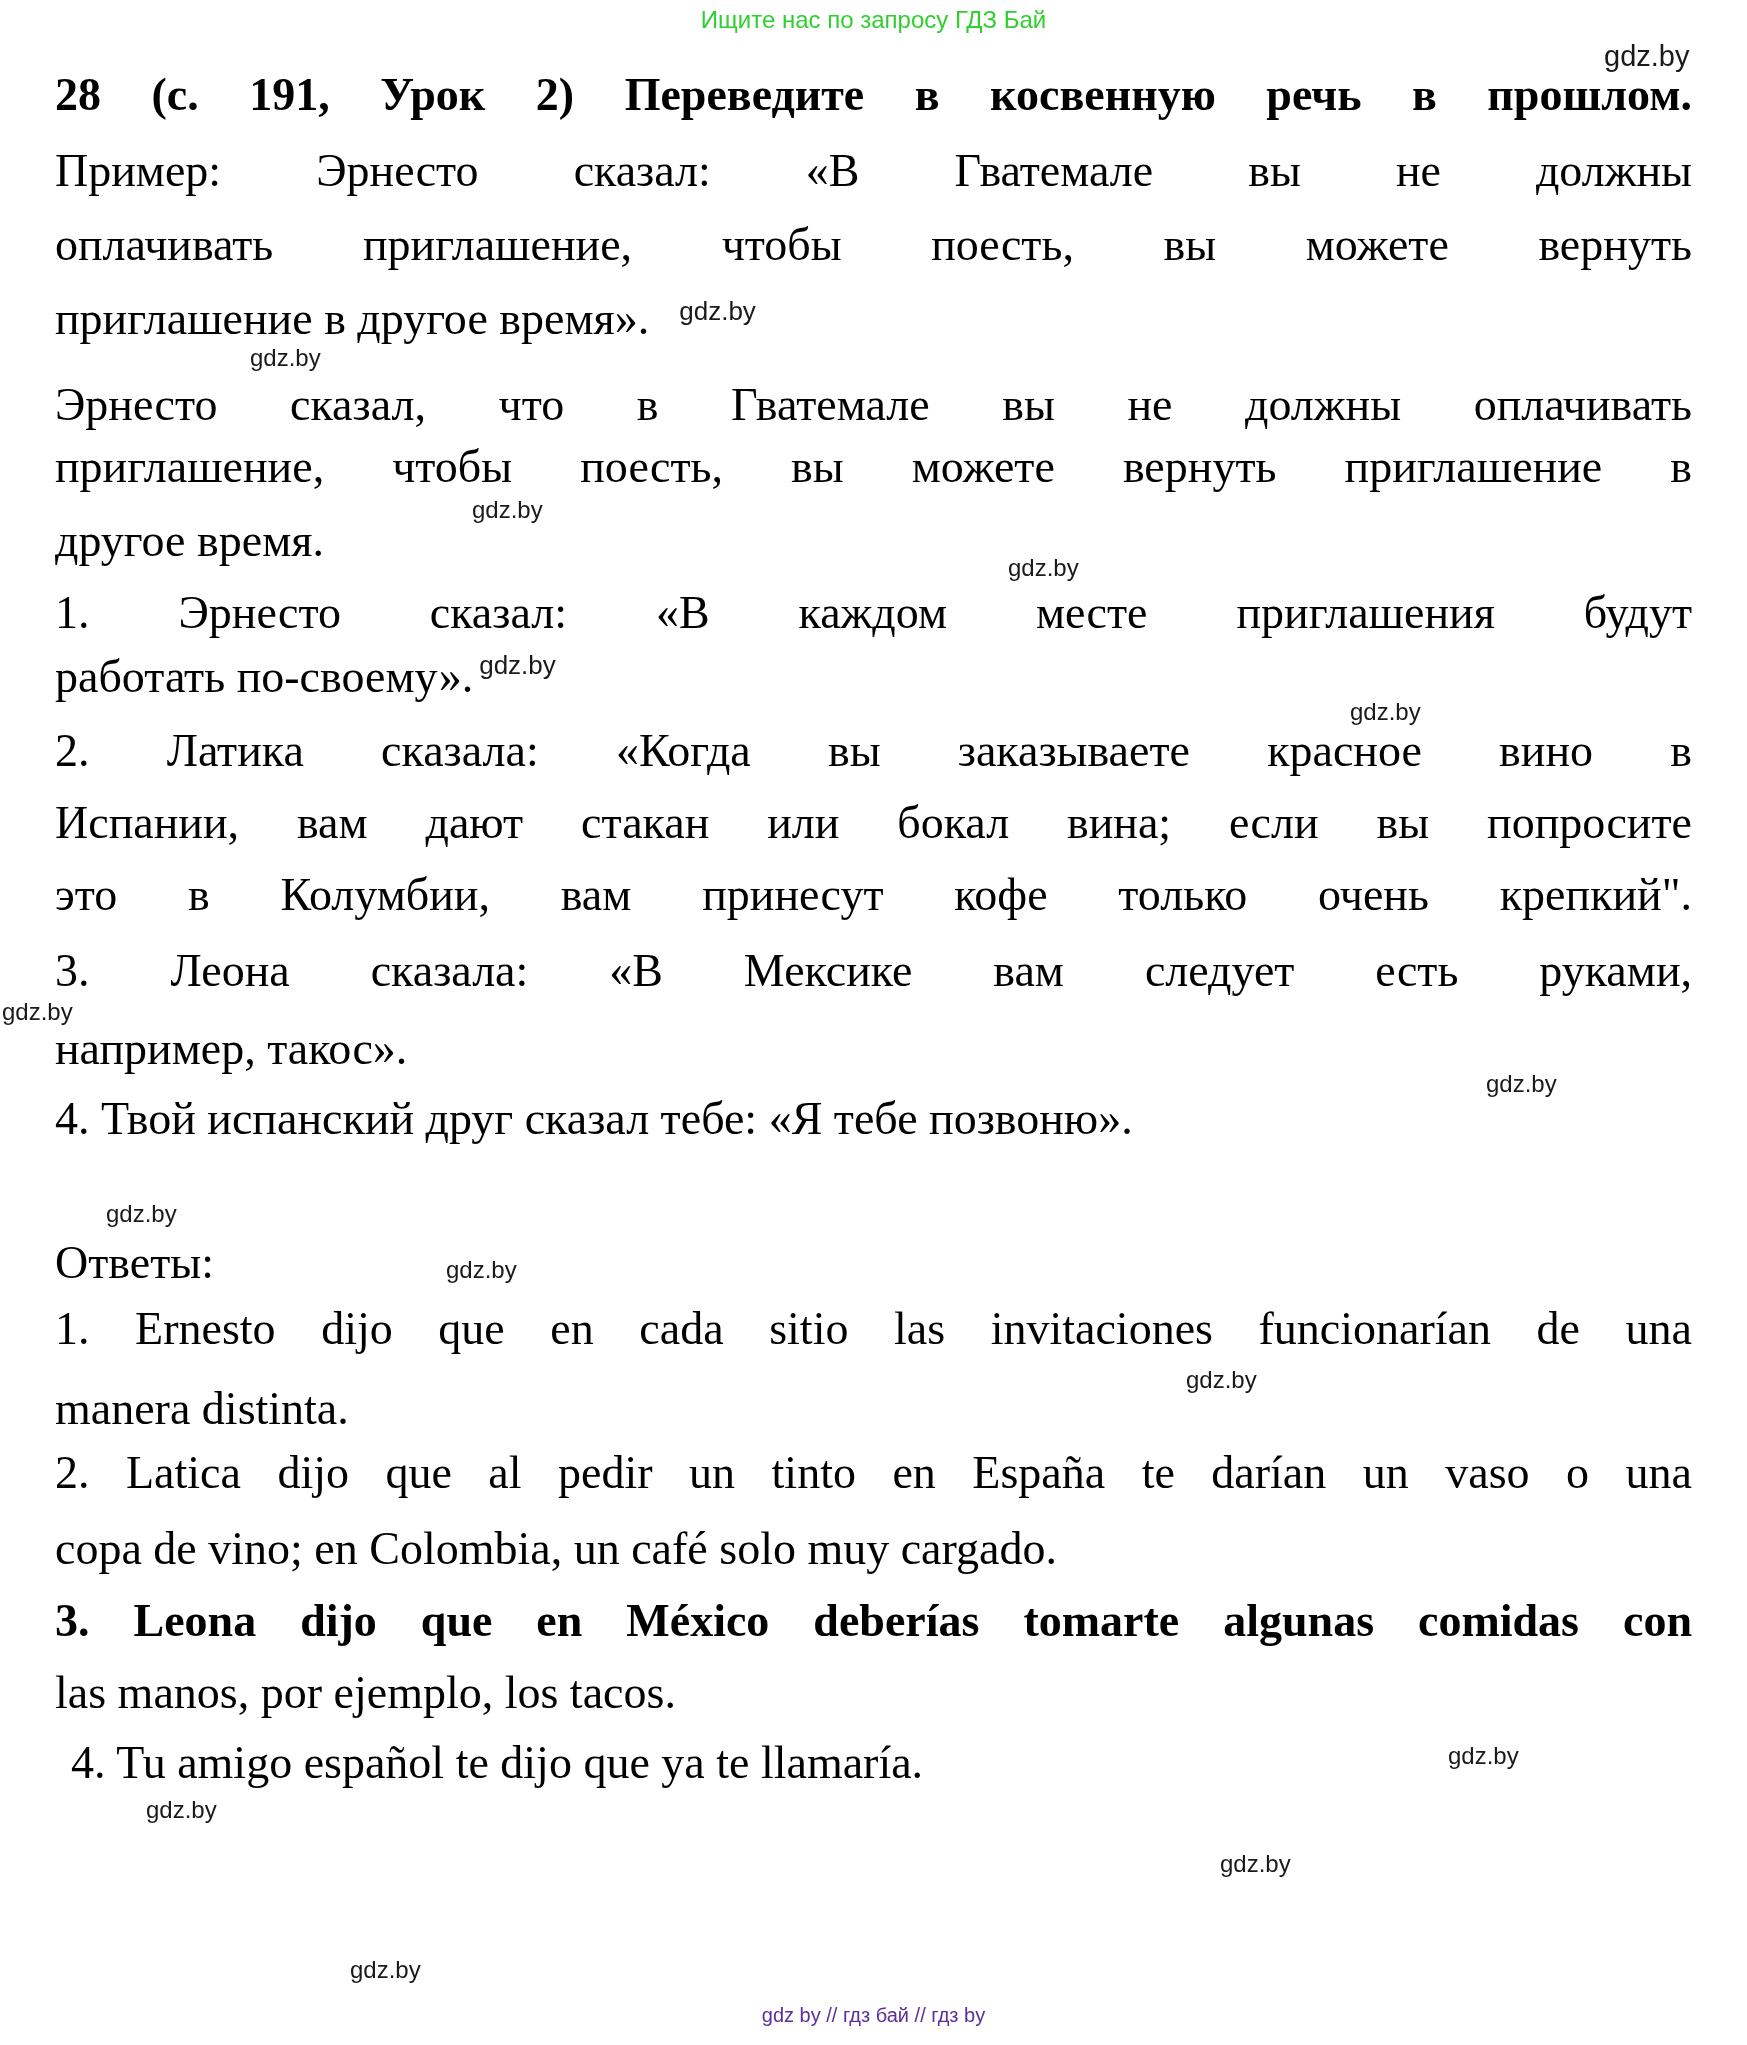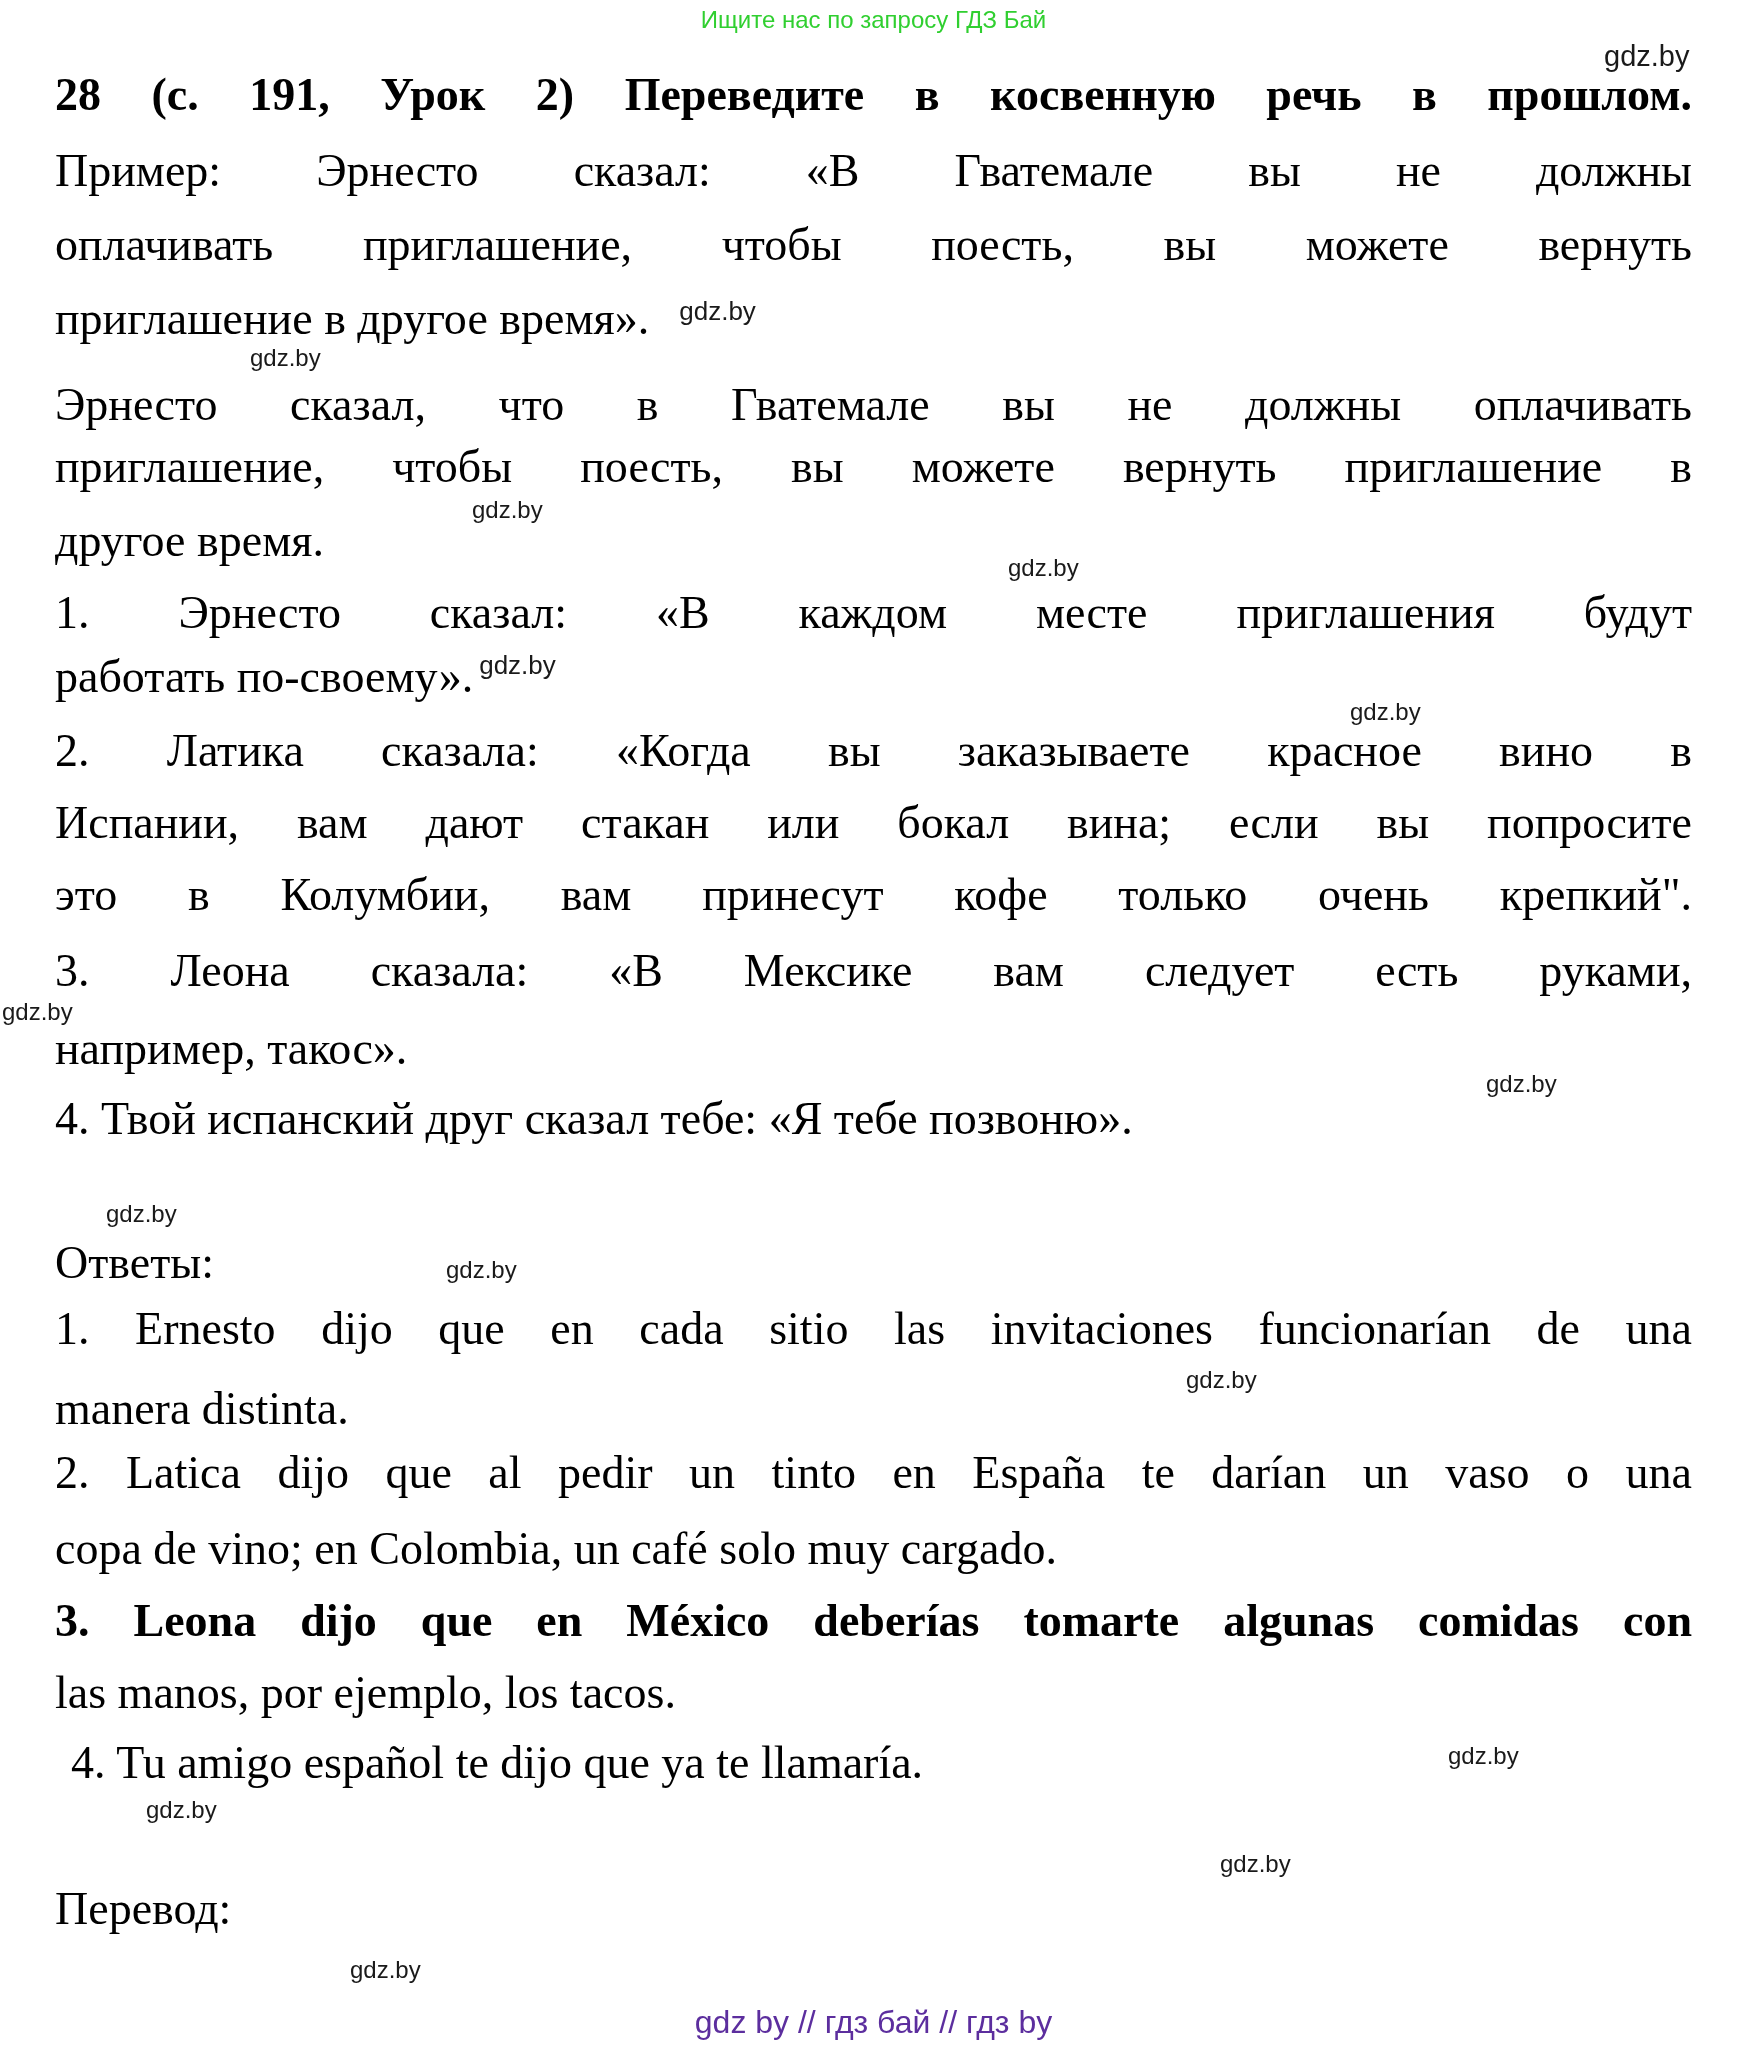--- a/index.html
+++ b/index.html
@@ -61,21 +61,21 @@
     top: -18px;
     margin-left: 6px;
     color: var(--wm-gray);
   }
   .footer {
     position: absolute;
     top: 2004px; left: 0;
     width: 100%;
     text-align: center;
     font-family: "Liberation Sans", sans-serif;
-    font-size: 32px;
+    font-size: 20px;
     color: var(--footer-purple);
   }
 </style>
 </head>
 <body>
 
 <div class="page">
 
   <div class="promo">Ищите нас по запросу ГДЗ Бай</div>
 
@@ -126,19 +126,18 @@
 
   <div class="line just" style="top:1596px;font-weight:bold;">3. Leona dijo que en México deberías tomarte algunas comidas con</div>
   <div class="line" style="top:1668px;">las manos, por ejemplo, los tacos.</div>
 
   <div class="line" style="top:1738px;margin-left:16px;">4. Tu amigo español te dijo que ya te llamaría.</div>
   <div class="wm" style="left:1448px; top:1742px;">gdz.by</div>
 
   <div class="wm" style="left:146px; top:1796px;">gdz.by</div>
   <div class="wm" style="left:1220px; top:1850px;">gdz.by</div>
 
-  <div class="line" style="top:1884px;">Перевод:</div>
 
   <div class="wm" style="left:350px; top:1956px;">gdz.by</div>
 
   <div class="footer">gdz by  //  гдз бай  //  гдз by</div>
 
 </div>
 
 </body></html>

